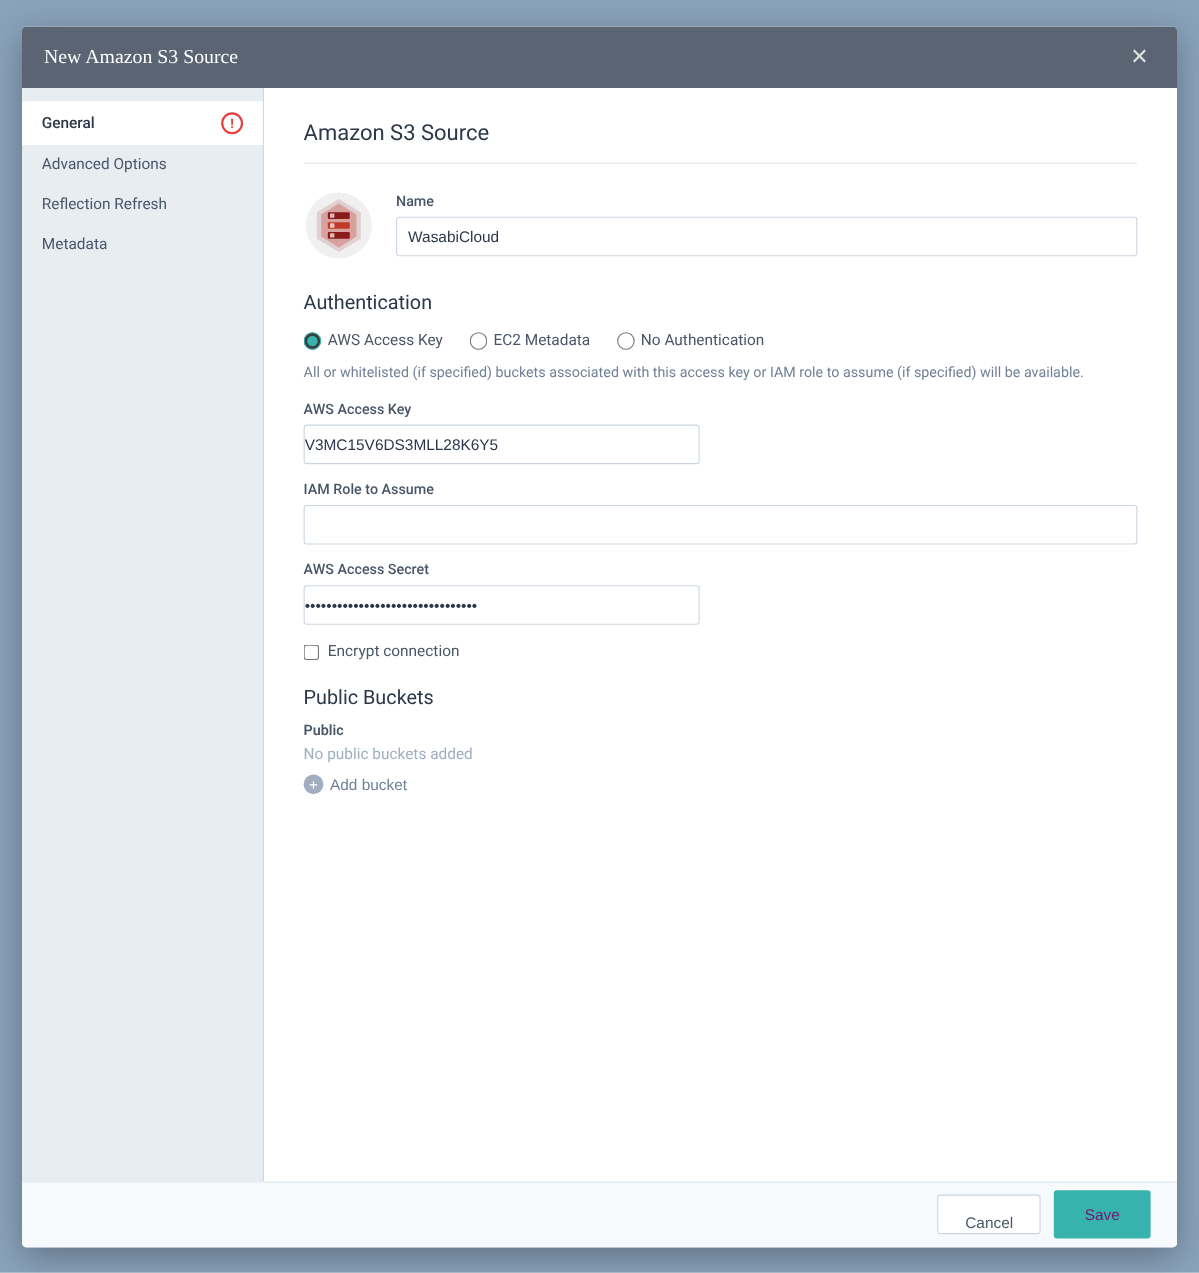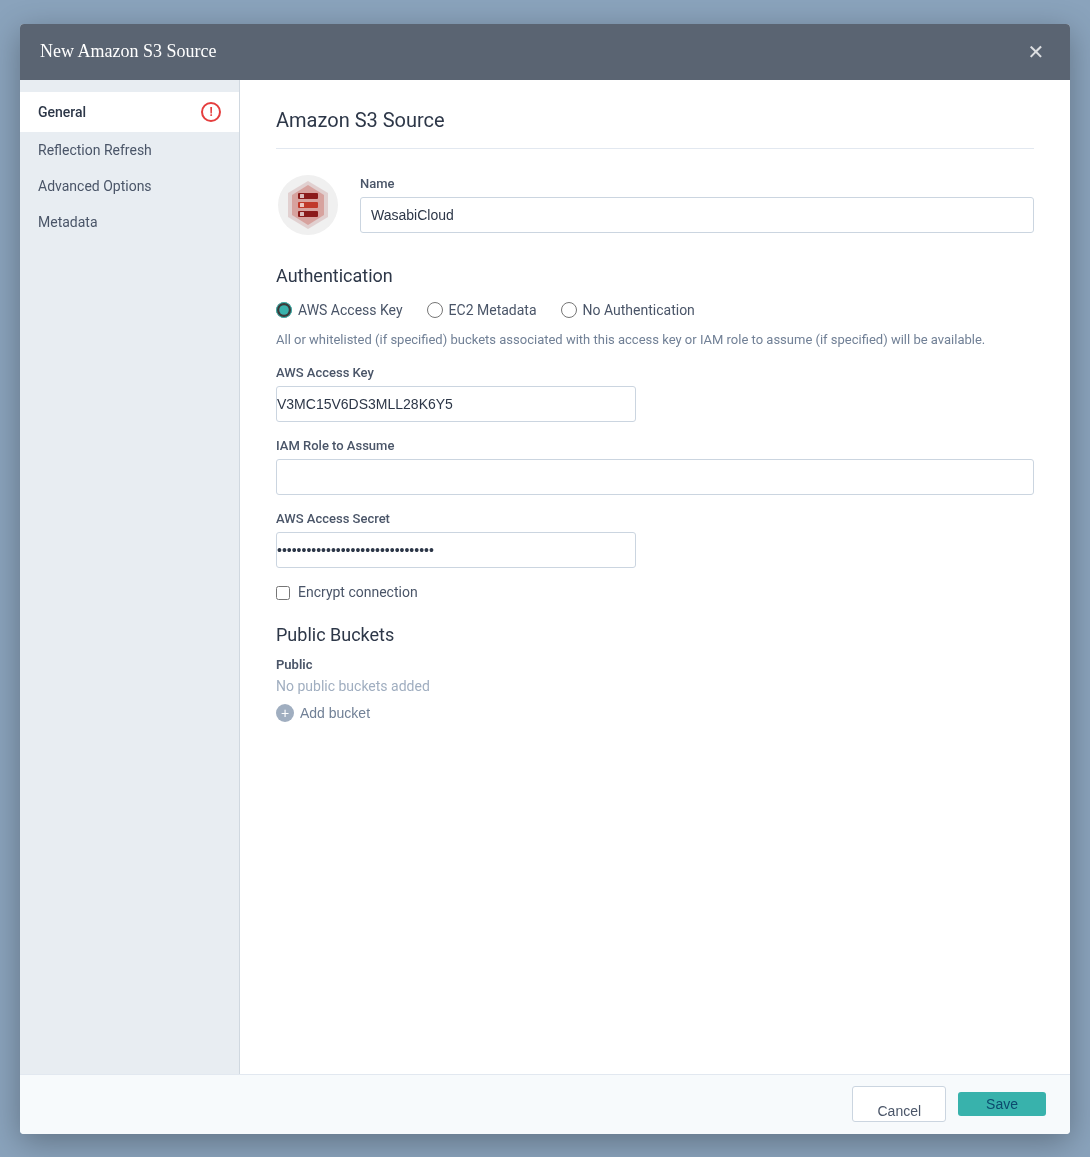--- a/index.html
+++ b/index.html
@@ -264,26 +264,26 @@
       height: 36px;
       padding: 16px 24px;
       border: 1px solid #cbd5e0;
       border-radius: 3px;
       background: #fff;
       font-size: 14px;
       color: #4a5568;
       cursor: pointer;
     }
     .save-btn {
-      height: 24px;
+      height: 44px;
       padding: 0 28px;
       border: none;
       border-radius: 3px;
       background: #38b2ac;
-      color: #0c4a6e;
+      color: #701a75;
       font-size: 14px;
       cursor: pointer;
       font-weight: 500;
     }
   </style>
 </head>
 <body>
 
 <div class="modal-overlay">
   <div class="modal">
@@ -294,24 +294,24 @@
     </div>
 
     <div class="modal-body">
 
       <div class="sidebar">
         <div class="sidebar-item active">
           <span>General</span>
           <div class="warning-icon">!</div>
         </div>
         <div class="sidebar-item">
+          <span>Advanced Options</span>
+        </div>
+        <div class="sidebar-item">
           <span>Reflection Refresh</span>
-        </div>
-        <div class="sidebar-item">
-          <span>Advanced Options</span>
         </div>
         <div class="sidebar-item">
           <span>Metadata</span>
         </div>
       </div>
 
       <div class="content">
         <div class="section-title">Amazon S3 Source</div>
 
         <div class="name-row">

